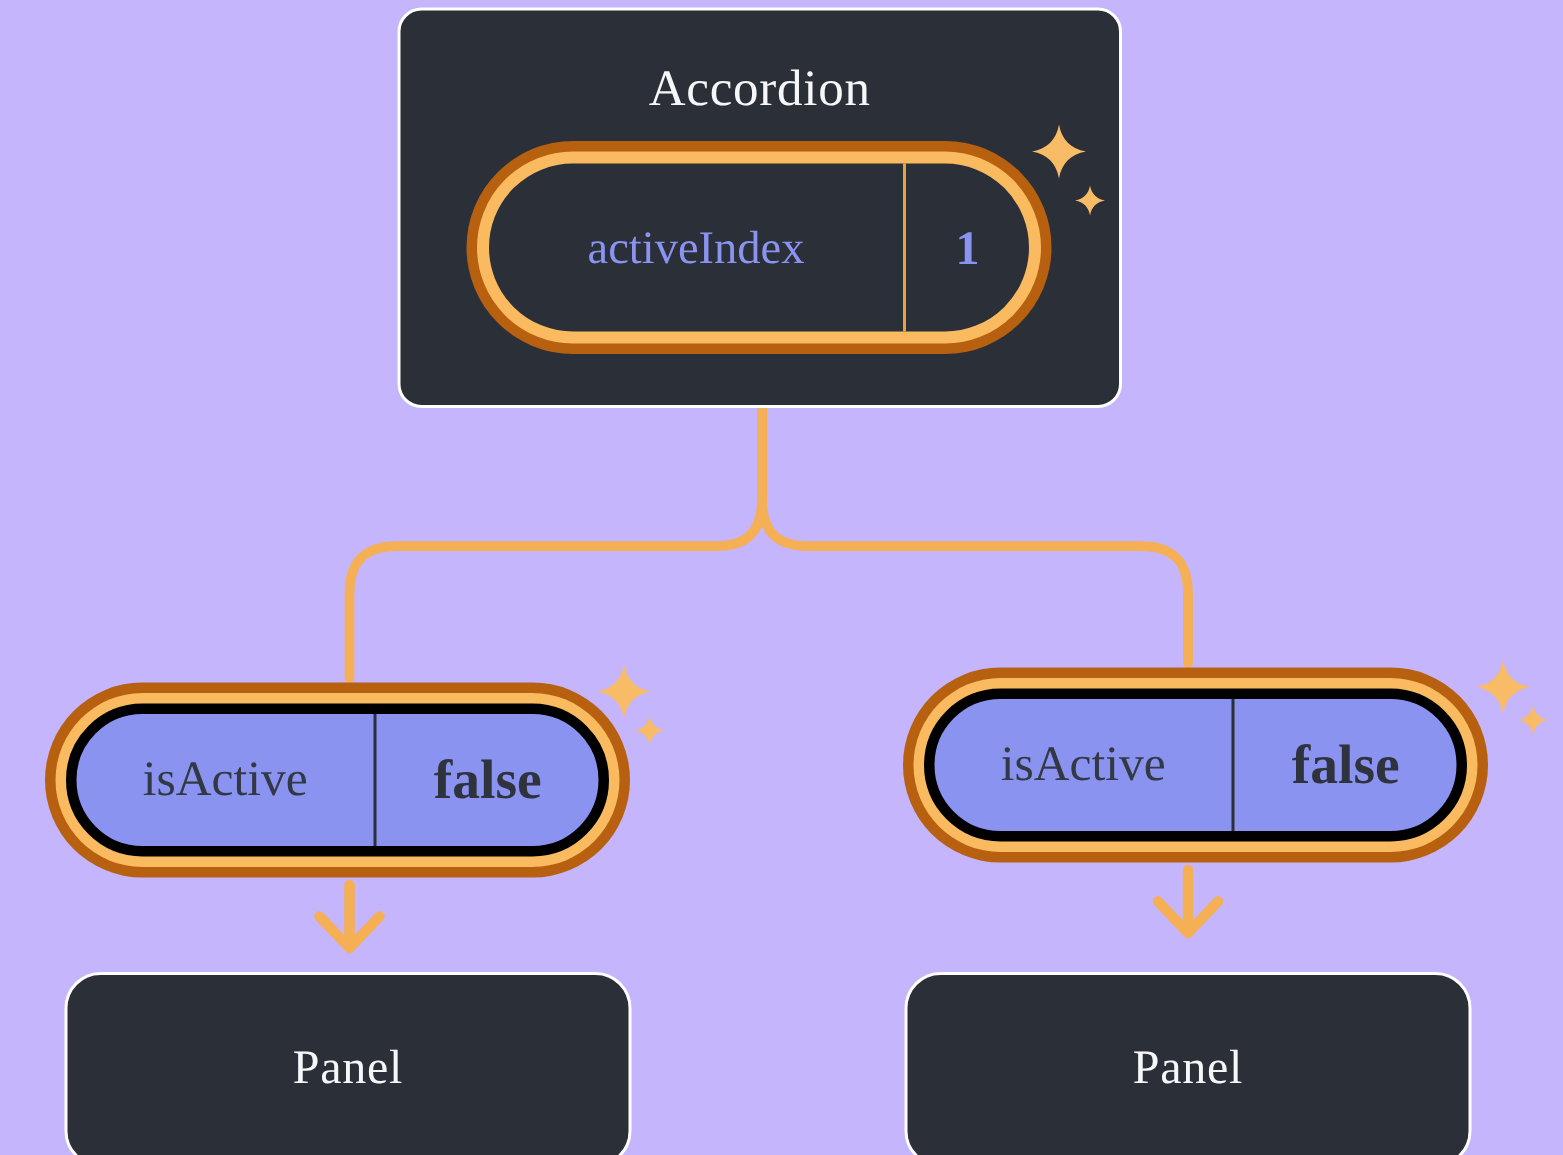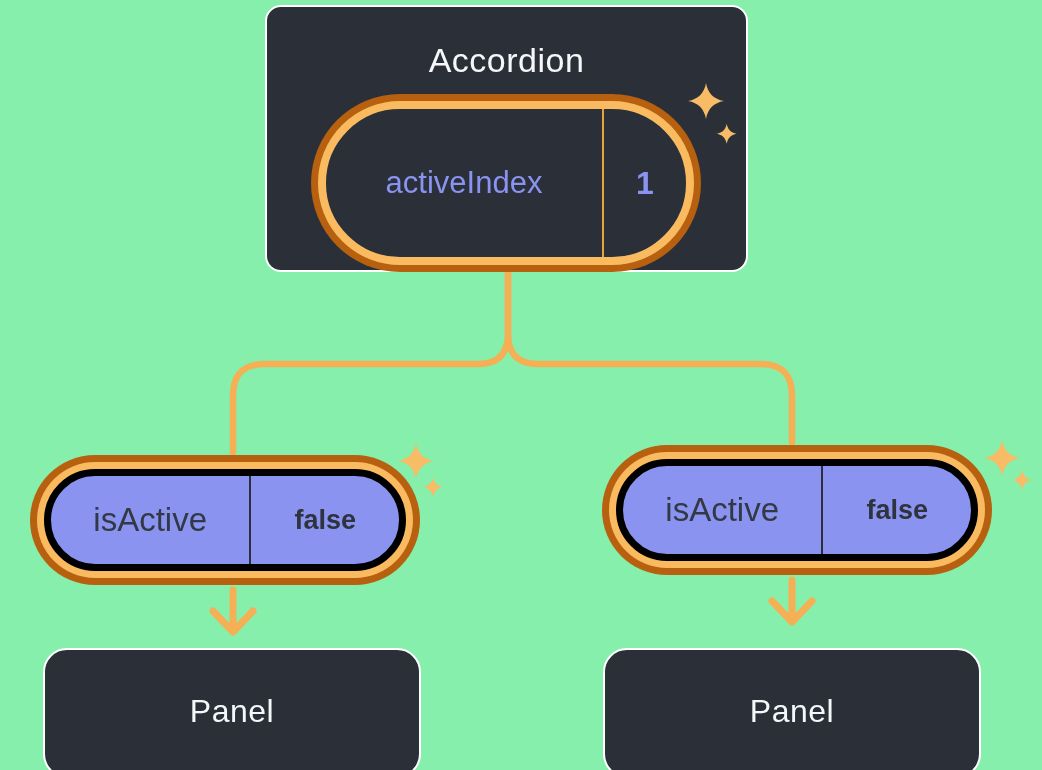--- a/index.html
+++ b/index.html
@@ -1,19 +1,19 @@
 <!DOCTYPE html>
 <html><head>
 <meta charset="utf-8">
 <style>
   html,body{margin:0;padding:0;background:#4C6771;}
   .canvas{
     position:relative;width:1042px;height:770px;overflow:hidden;
-    background:#86efac;
-    font-family:Liberation Sans, sans-serif;
+    background:#c4b5fd;
+    font-family:Liberation Serif, serif;
   }
   .canvas *{box-sizing:border-box;}
   svg{display:block;position:absolute;}
 
   
   .card{
     position:absolute;background:#2A2F38;border:2px solid #FFFFFF;
     border-radius:16px;
   }
   .accordion-card{left:265px;top:5px;width:483px;height:267px;}
@@ -27,21 +27,21 @@
   .panel-right{left:603px;}
   .panel-title{top:50%;transform:translateY(-54%);font-size:32px;}
 
   
   .pill{
     position:absolute;display:flex;align-items:stretch;
     border-radius:999px;
   }
   
   .pill-dark{
-    left:318px;top:101px;width:376px;height:164px;
+    left:318px;top:101px;width:376px;height:128px;
     background:#2A2F38;
     border:8px solid #F9BA60;
     box-shadow:0 0 0 7px #B7600F;
   }
   .pill-dark .pill-name{
     flex:1;display:flex;align-items:center;justify-content:center;
     color:#8A93F0;font-size:31px;
   }
   .pill-dark .pill-divider{width:2px;background:#E8A33D;}
   .pill-dark .pill-value{
@@ -57,21 +57,21 @@
   }
   .pill-purple.pill-child-left{left:44px;top:469px;}
   .pill-purple.pill-child-right{left:616px;top:459px;}
   .pill-purple .pill-name{
     flex:0 0 57%;display:flex;align-items:center;justify-content:center;
     color:#333944;font-size:33px;
   }
   .pill-purple .pill-divider{width:2px;background:#2A2F38;}
   .pill-purple .pill-value{
     flex:1;display:flex;align-items:center;justify-content:center;
-    color:#2E333D;font-size:27px;font-weight:700;
+    color:#2E333D;font-size:37px;font-weight:700;
   }
 </style>
 </head>
 <body>
 
 <div class="canvas">
 
   <svg width="1042" height="770" viewBox="0 0 1042 770" style="left:0;top:0" fill="none" stroke="#F5AF55" stroke-width="6.5" stroke-linecap="round" stroke-linejoin="round">
     <path d="M508 272 V333 C508 353 499 364 478 364 H265 C243 364 233 374 233 396 V452"></path>
     <path d="M508 272 V333 C508 353 517 364 538 364 H760 C782 364 792 374 792 396 V442"></path>

